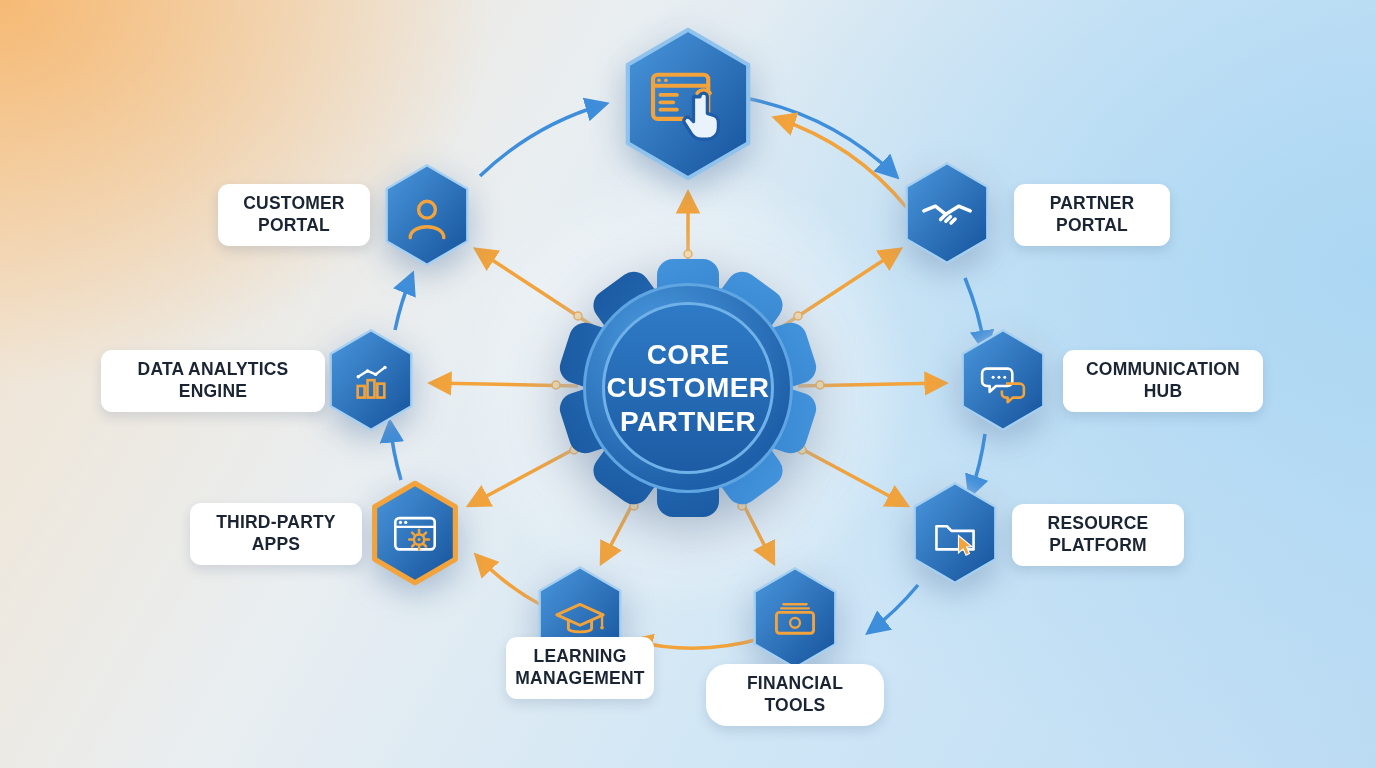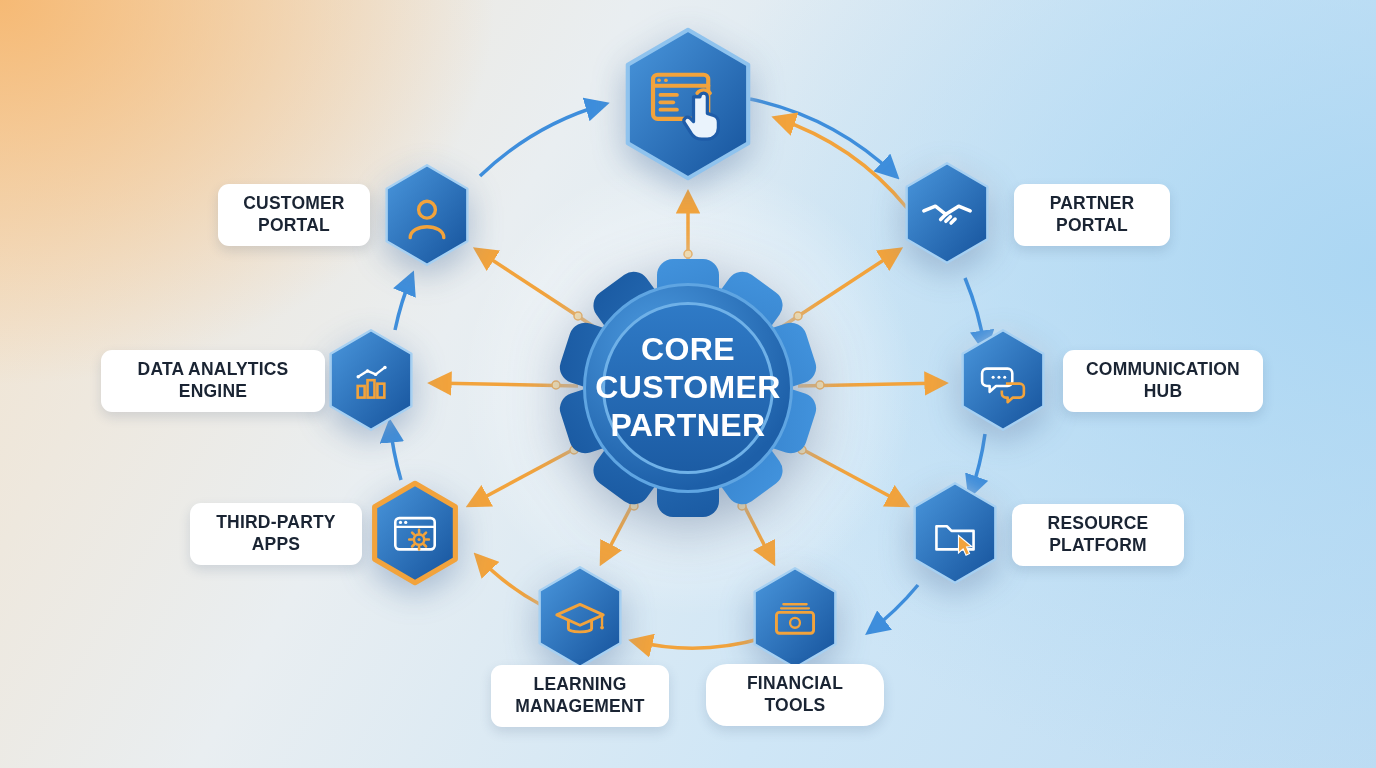--- a/index.html
+++ b/index.html
@@ -24,21 +24,21 @@
     background:linear-gradient(160deg,#4293dd,#1a5aa2);}
   .t1{transform:rotate(0deg)}.t2{transform:rotate(36deg)}.t3{transform:rotate(72deg)}
   .t4{transform:rotate(108deg)}.t5{transform:rotate(144deg)}
   .gear-circle{position:absolute;left:-105px;top:-105px;width:210px;height:210px;border-radius:50%;
     background:radial-gradient(circle at 35% 28%,#4c9adf,#1d5fa8 75%);
     border:3px solid #5fa5e2;box-sizing:border-box;}
   .gear-inner{position:absolute;left:-86px;top:-86px;width:172px;height:172px;border-radius:50%;
     background:linear-gradient(180deg,#2f7ac6 0%,#1c5ca4 100%);
     border:3px solid #6fb1e8;box-sizing:border-box;
     display:flex;flex-direction:column;align-items:center;justify-content:center;}
-  .gear-inner span{color:#fff;font-weight:700;font-size:32px;line-height:1.18;letter-spacing:.4px;}
+  .gear-inner span{color:#fff;font-weight:700;font-size:28px;line-height:1.18;letter-spacing:.4px;}
   
   .node{position:absolute;transform:translate(-50%,-50%);z-index:3;
     filter:drop-shadow(0 9px 16px rgba(20,70,130,.35)) drop-shadow(0 0 8px rgba(255,255,255,.5));}
   .node .icon{position:absolute;left:50%;top:50%;transform:translate(-50%,-50%);}
   .hex-fill{fill:url(#hexGrad);}
   .hex-edge{stroke:#a6d0f2;stroke-width:2.6;stroke-linejoin:round;}
   .hex-edge-big{stroke:#8fc3ee;stroke-width:3;stroke-linejoin:round;}
   .hex-edge-highlight{stroke:#F2A33C;stroke-width:5.5;stroke-linejoin:round;}
   
   .label-box{position:absolute;transform:translate(-50%,-50%);z-index:3;
@@ -257,18 +257,18 @@
 </div>
 <div class="label-box" style="left:1163px;top:381px;width:200px;min-height:62px;">
   <span>COMMUNICATION HUB</span>
 </div>
 <div class="label-box" style="left:276px;top:534px;width:172px;min-height:62px;">
   <span>THIRD-PARTY APPS</span>
 </div>
 <div class="label-box" style="left:1098px;top:535px;width:172px;min-height:62px;align-items:flex-end;">
   <span>RESOURCE PLATFORM</span>
 </div>
-<div class="label-box" style="left:580px;top:696px;width:178px;min-height:62px;">
+<div class="label-box" style="left:580px;top:668px;width:148px;min-height:62px;">
   <span>LEARNING MANAGEMENT</span>
 </div>
 <div class="label-box" style="left:795px;top:695px;width:178px;min-height:62px;border-radius:21px;">
   <span>FINANCIAL TOOLS</span>
 </div>
 
 </body></html>

